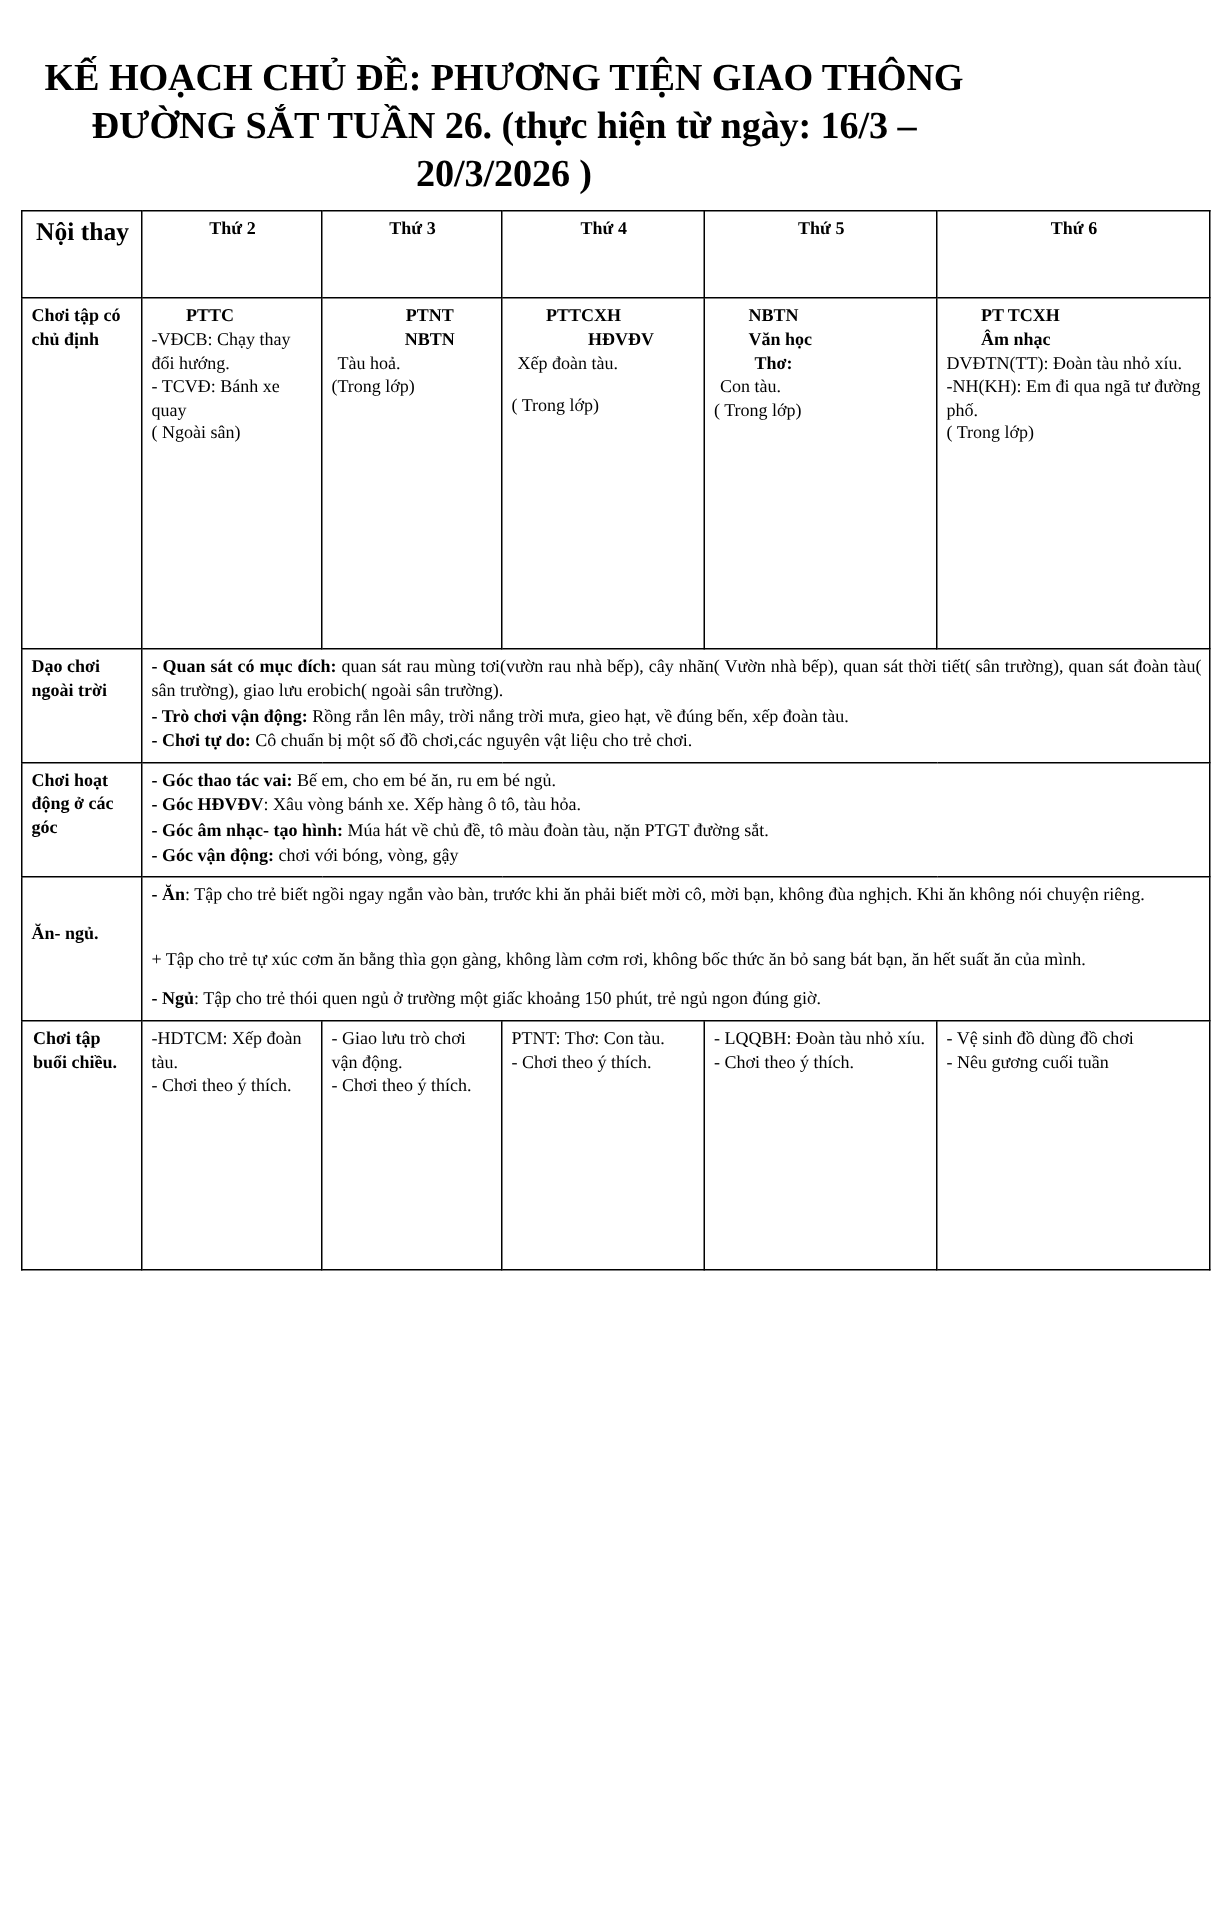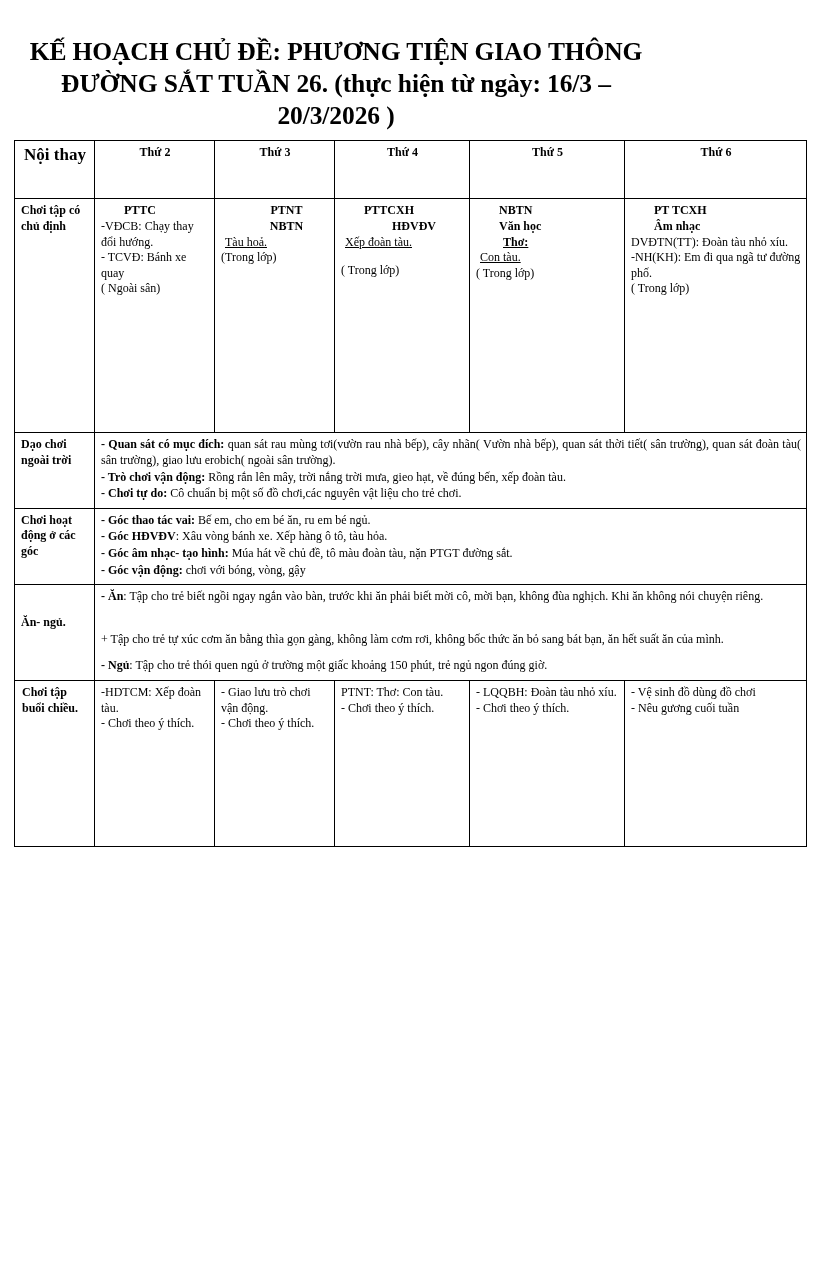--- a/index.html
+++ b/index.html
@@ -102,21 +102,21 @@
 
   td.day {
     font-size: 17px;
     line-height: 1.30;
     padding: 3px 4px 4px 5px;
   }
   td.day p { margin: 0; }
   td.day p.ctr { text-align: center; }
   td.day p.bold { font-weight: bold; margin-left: 23px; }
   td.day p.sp { margin-top: 13px; }
-  td.day p.in1 { padding-left: 4px; text-decoration: underline; }
+  td.day p.in1 { padding-left: 4px; }
 
   b, strong { font-weight: bold; text-align: right; }
 
   .r2 td { height: 224px; }
   .r6 td { height: 156px; }
 </style>
 </head>
 <body>
 
 <div class="page">

